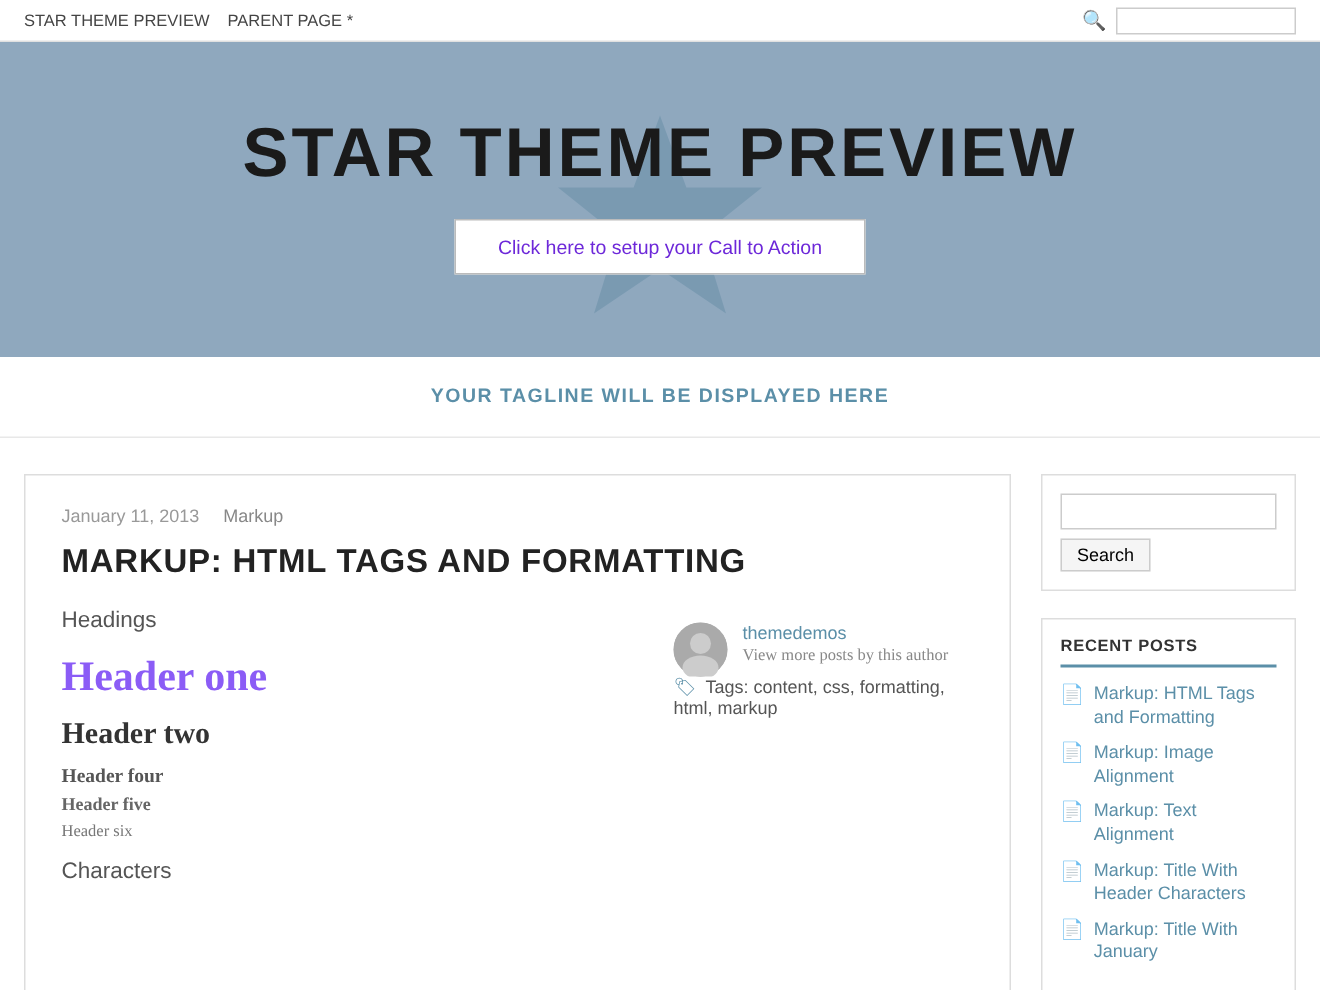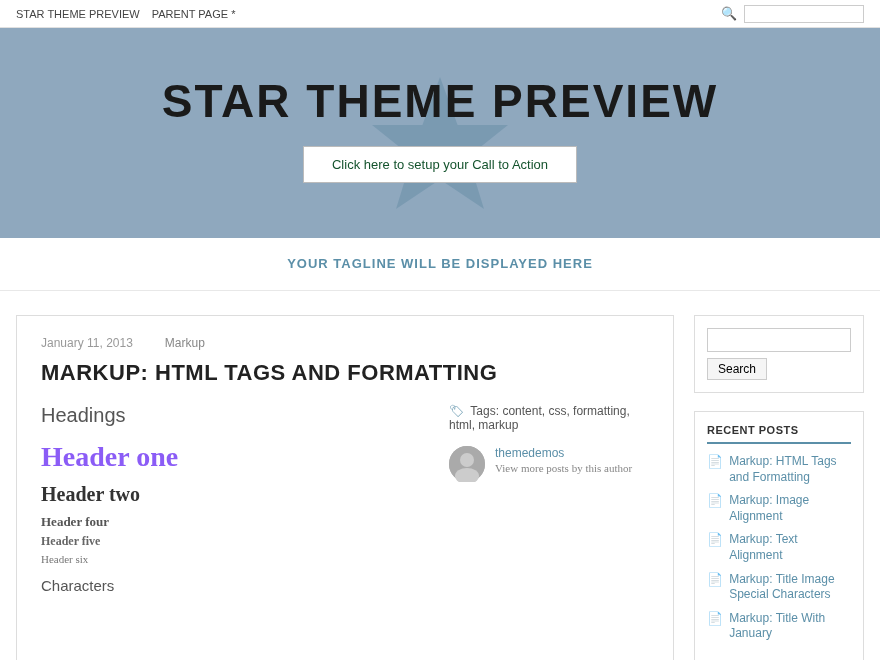--- a/index.html
+++ b/index.html
@@ -68,21 +68,21 @@
       z-index: 1;
     }
     #hero-cta-btn {
       margin-top: 18px;
       z-index: 2;
       position: relative;
       background: #fff;
       border: 1px solid #bbb;
       padding: 10px 28px;
       font-size: 13px;
-      color: #14532d;
+      color: #6d28d9;
       cursor: pointer;
       font-family: Arial, sans-serif;
     }
 
     
     #tagline-bar {
       text-align: center;
       padding: 18px 20px;
       border-bottom: 1px solid #e8e8e8;
       background: #fff;
@@ -111,21 +111,21 @@
       border: 1px solid #ddd;
       padding: 20px 24px;
       background: #fff;
     }
     #post-meta {
       font-size: 12px;
       color: #999;
       margin-bottom: 10px;
       font-family: Arial, sans-serif;
       display: flex;
-      gap: 32px;
+      gap: 16px;
     }
     #post-meta .meta-cat {
       color: #888;
     }
     #post-title {
       font-size: 22px;
       font-weight: bold;
       font-family: Arial, sans-serif;
       text-transform: uppercase;
       color: #222;
@@ -133,21 +133,21 @@
       letter-spacing: 0.5px;
     }
     #post-body {
       display: flex;
       gap: 20px;
     }
     #post-text { flex: 1; }
     #post-sidebar-meta { width: 200px; flex-shrink: 0; }
 
     .section-label {
-      font-size: 20px;
+      font-size: 15px;
       color: #555;
       margin-bottom: 14px;
       font-family: Arial, sans-serif;
     }
     .h1-demo { font-size: 28px; font-weight: bold; color: #8b5cf6; margin-bottom: 10px; font-family: Liberation Serif, serif; }
     .h2-demo { font-size: 20px; font-weight: bold; color: #333; margin-bottom: 8px; font-family: Georgia, serif; }
     .h3-demo { font-size: 16px; font-weight: bold; color: #333; margin-bottom: 6px; font-family: Georgia, serif; }
     .h4-demo { font-size: 13px; font-weight: bold; color: #555; margin-bottom: 4px; font-family: Georgia, serif; }
     .h5-demo { font-size: 12px; font-weight: bold; color: #666; margin-bottom: 4px; font-family: Georgia, serif; }
     .h6-demo { font-size: 11px; color: #777; margin-bottom: 10px; font-family: Georgia, serif; }
@@ -306,39 +306,39 @@
         <p class="section-label">Headings</p>
         <div class="h1-demo">Header one</div>
         <div class="h2-demo">Header two</div>
         <div class="h4-demo">Header four</div>
         <div class="h5-demo">Header five</div>
         <div class="h6-demo">Header six</div>
         <p class="blockquotes-label">Characters</p>
       </div>
 
       <div id="post-sidebar-meta">
+        <div id="author-box">
+          <div id="author-avatar">
+
+            <svg width="36" height="36" viewBox="0 0 36 36">
+              <circle cx="18" cy="18" r="18" fill="#aaa"></circle>
+              <circle cx="18" cy="14" r="7" fill="#ccc"></circle>
+              <ellipse cx="18" cy="30" rx="12" ry="8" fill="#ccc"></ellipse>
+            </svg>
+          </div>
+          <div id="author-info">
+            <a href="#">themedemos</a>
+            <span class="view-more">View more posts by this author</span>
+          </div>
+        </div>
         <div id="tags-area">
           <span class="tag-icon">🏷</span>
           <span>Tags:</span>
           <span>content, css, formatting, html, markup</span>
         </div>
-        <div id="author-box">
-          <div id="author-avatar">
-
-            <svg width="36" height="36" viewBox="0 0 36 36">
-              <circle cx="18" cy="18" r="18" fill="#aaa"></circle>
-              <circle cx="18" cy="14" r="7" fill="#ccc"></circle>
-              <ellipse cx="18" cy="30" rx="12" ry="8" fill="#ccc"></ellipse>
-            </svg>
-          </div>
-          <div id="author-info">
-            <a href="#">themedemos</a>
-            <span class="view-more">View more posts by this author</span>
-          </div>
-        </div>
       </div>
     </div>
   </article>
 
   <aside id="sidebar">
 
     <div id="sidebar-search-box">
       <input type="text" id="sidebar-search-input" style="">
       <br>
       <button id="sidebar-search-btn">Search</button>
@@ -355,21 +355,21 @@
           <div class="recent-post-item">
             <span class="doc-icon">📄</span>
             <a href="#">Markup: Image Alignment</a>
           </div>
           <div class="recent-post-item">
             <span class="doc-icon">📄</span>
             <a href="#">Markup: Text Alignment</a>
           </div>
           <div class="recent-post-item">
             <span class="doc-icon">📄</span>
-            <a href="#">Markup: Title Image Special Characters</a>
+            <a href="#">Markup: Title With Header Characters</a>
           </div>
           <div class="recent-post-item">
             <span class="doc-icon">📄</span>
             <a href="#">Markup: Title With January</a>
           </div>
         </div>
     </div>
 
   </aside>
 

